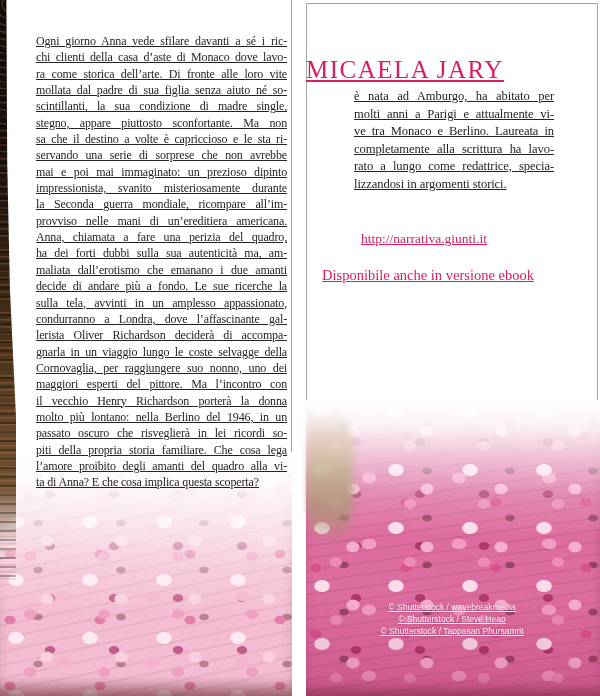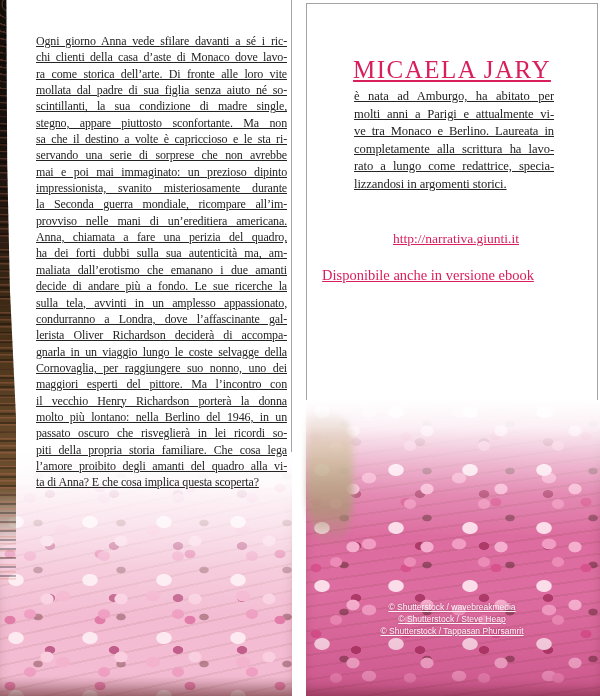--- a/index.html
+++ b/index.html
@@ -65,26 +65,26 @@
   
   .txt{position:absolute;z-index:5;text-decoration:underline;}
   .synopsis{left:36px;top:33px;width:251px;color:#242424;
     font-size:12px;line-height:16.35px;letter-spacing:-0.15px;}
   .synopsis .jline{height:16.35px;}
   .tagline{left:36px;top:497px;width:251px;color:#161616;font-weight:bold;
     font-size:12.2px;line-height:16.2px;letter-spacing:-0.15px;}
   .tagline .jline{height:16.2px;}
   .jline{text-align:justify;text-align-last:justify;overflow:hidden;}
   .jline.last{text-align-last:left;}
-  .author{left:306px;top:56px;width:292px;text-align:center;
+  .author{left:306px;top:56px;width:292px;
     font-size:25px;letter-spacing:1.5px;color:#d81e5b;}
   .bio{left:354px;top:88px;width:200px;color:#242424;
     font-size:12.6px;line-height:17.5px;letter-spacing:-0.1px;}
   .bio .jline{height:17.5px;}
-  .url{left:306px;top:231px;width:236px;text-align:center;font-size:13.5px;color:#d81e5b;padding-left:32px;}
+  .url{left:306px;top:231px;width:236px;text-align:center;font-size:13.5px;color:#d81e5b;}
   .ebook{left:306px;top:267px;width:244px;text-align:center;font-size:14.5px;color:#d81e5b;}
   .credits{left:306px;top:601px;width:292px;text-align:center;
     font-family:"Liberation Sans",sans-serif;font-size:8.5px;line-height:12px;
     color:rgba(255,255,255,0.95);text-shadow:0 0 2px rgba(150,40,90,0.55);}
   .cline{text-align:center;}
 </style>
 </head>
 <body>
 
 <div class="cover">

